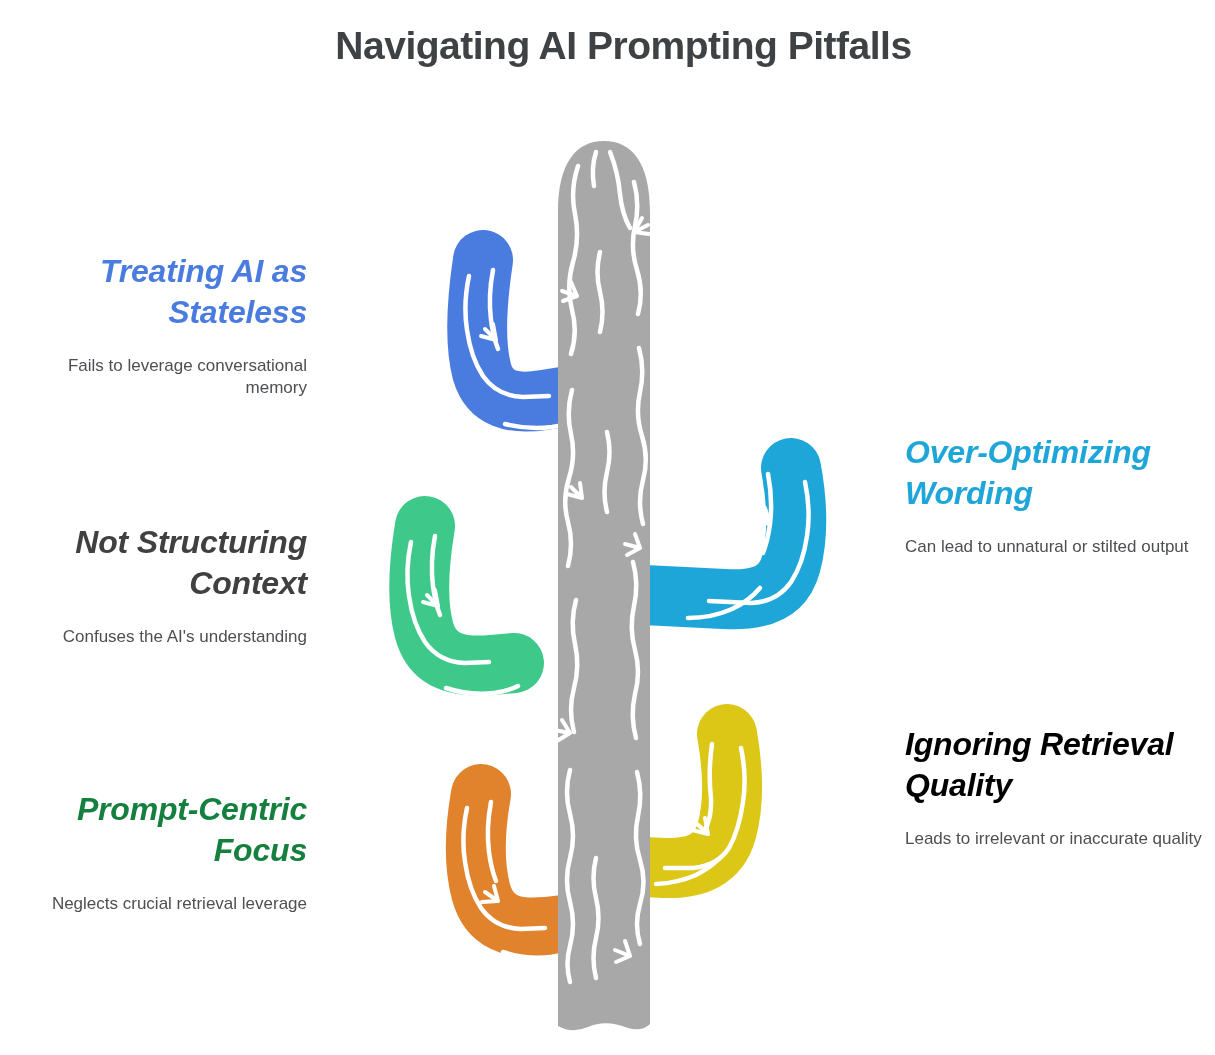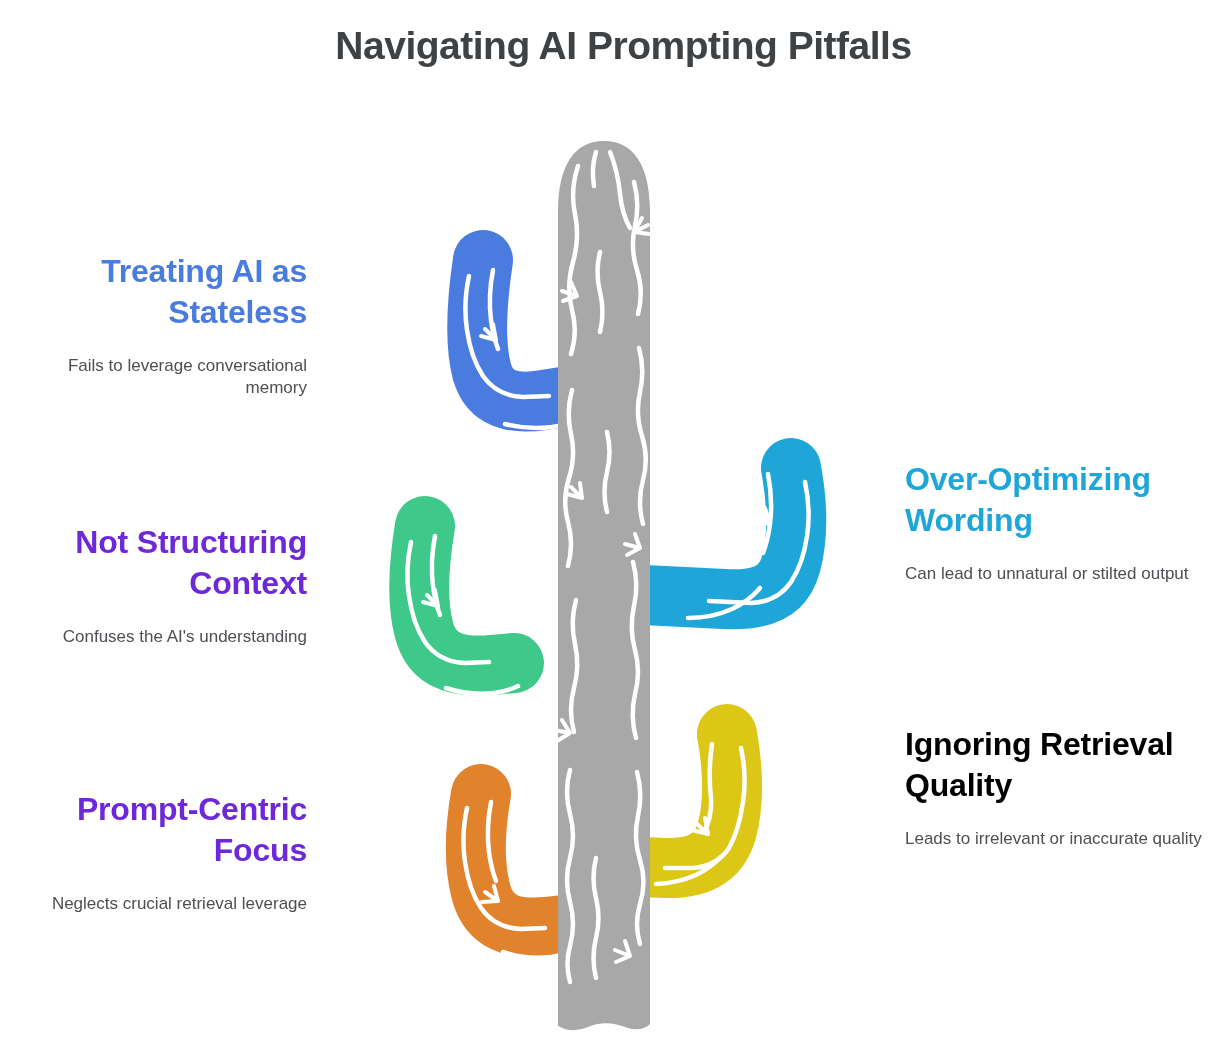--- a/index.html
+++ b/index.html
@@ -6,28 +6,28 @@
   .stage {
     position:relative; width:1215px; height:1055px; overflow:hidden;
     background:#ffffff; font-family:"Liberation Sans", sans-serif;
   }
   .title {
     position:absolute; top:8px; left:0; width:100%; margin:16px;
     text-align:center; font-size:39px; font-weight:bold; letter-spacing:-0.5px;
   }
   .cactus-svg { position:absolute; left:0; top:0; width:1215px; height:1055px; }
   .pitfall { position:absolute; }
-  .pitfall h2 { margin:0; font-size:32px; line-height:1.28; font-weight:bold; letter-spacing:-0.2px; }
+  .pitfall h2 { margin:0; font-size:32px; line-height:1.28; font-weight:bold; letter-spacing:-0.2px;font-style:italic; }
   .pitfall p  { margin:22px 0 0 0; font-size:17px; line-height:1.28; }
   .side-left  { width:295px; text-align:right; }
   .side-right { width:310px; text-align:left; }
   #pf0 { left:12px;  top:251px; }
   #pf1 { left:12px;  top:522px; }
   #pf2 { left:12px;  top:789px; }
-  #pf3 { left:905px; top:459px; }
+  #pf3 { left:905px; top:432px; }
   #pf4 { left:905px; top:724px; }
 </style>
 </head>
 <body>
 
 <div class="stage">
 
   <h1 class="title" style="color: rgb(63, 66, 69);">Navigating AI Prompting Pitfalls</h1>
 
   <svg class="cactus-svg" viewBox="0 0 1215 1055">
@@ -107,26 +107,26 @@
       <path stroke-width="4" d="M630 956 l-15 -6 M630 956 l-14 6 M630 956 l-5 -15"></path>
     </g>
   </svg>
 
   <section id="pf0" class="pitfall side-left">
     <h2 style="color: rgb(74, 124, 224);">Treating AI as Stateless</h2>
     <p style="color: rgb(77, 79, 82);">Fails to leverage conversational memory</p>
   </section>
 
   <section id="pf1" class="pitfall side-left">
-    <h2 style="color: #6d28d9;">Not Structuring Context</h2>
+    <h2 style="color: #404040;">Not Structuring Context</h2>
     <p style="color: rgb(77, 79, 82);">Confuses the AI's understanding</p>
   </section>
 
   <section id="pf2" class="pitfall side-left">
-    <h2 style="color: #6d28d9;">Prompt-Centric Focus</h2>
+    <h2 style="color: #15803d;">Prompt-Centric Focus</h2>
     <p style="color: rgb(77, 79, 82);">Neglects crucial retrieval leverage</p>
   </section>
 
   <section id="pf3" class="pitfall side-right">
     <h2 style="color: rgb(31, 166, 217);">Over-Optimizing Wording</h2>
     <p style="color: rgb(77, 79, 82);">Can lead to unnatural or stilted output</p>
   </section>
 
   <section id="pf4" class="pitfall side-right">
     <h2 style="color: #000000;">Ignoring Retrieval Quality</h2>

